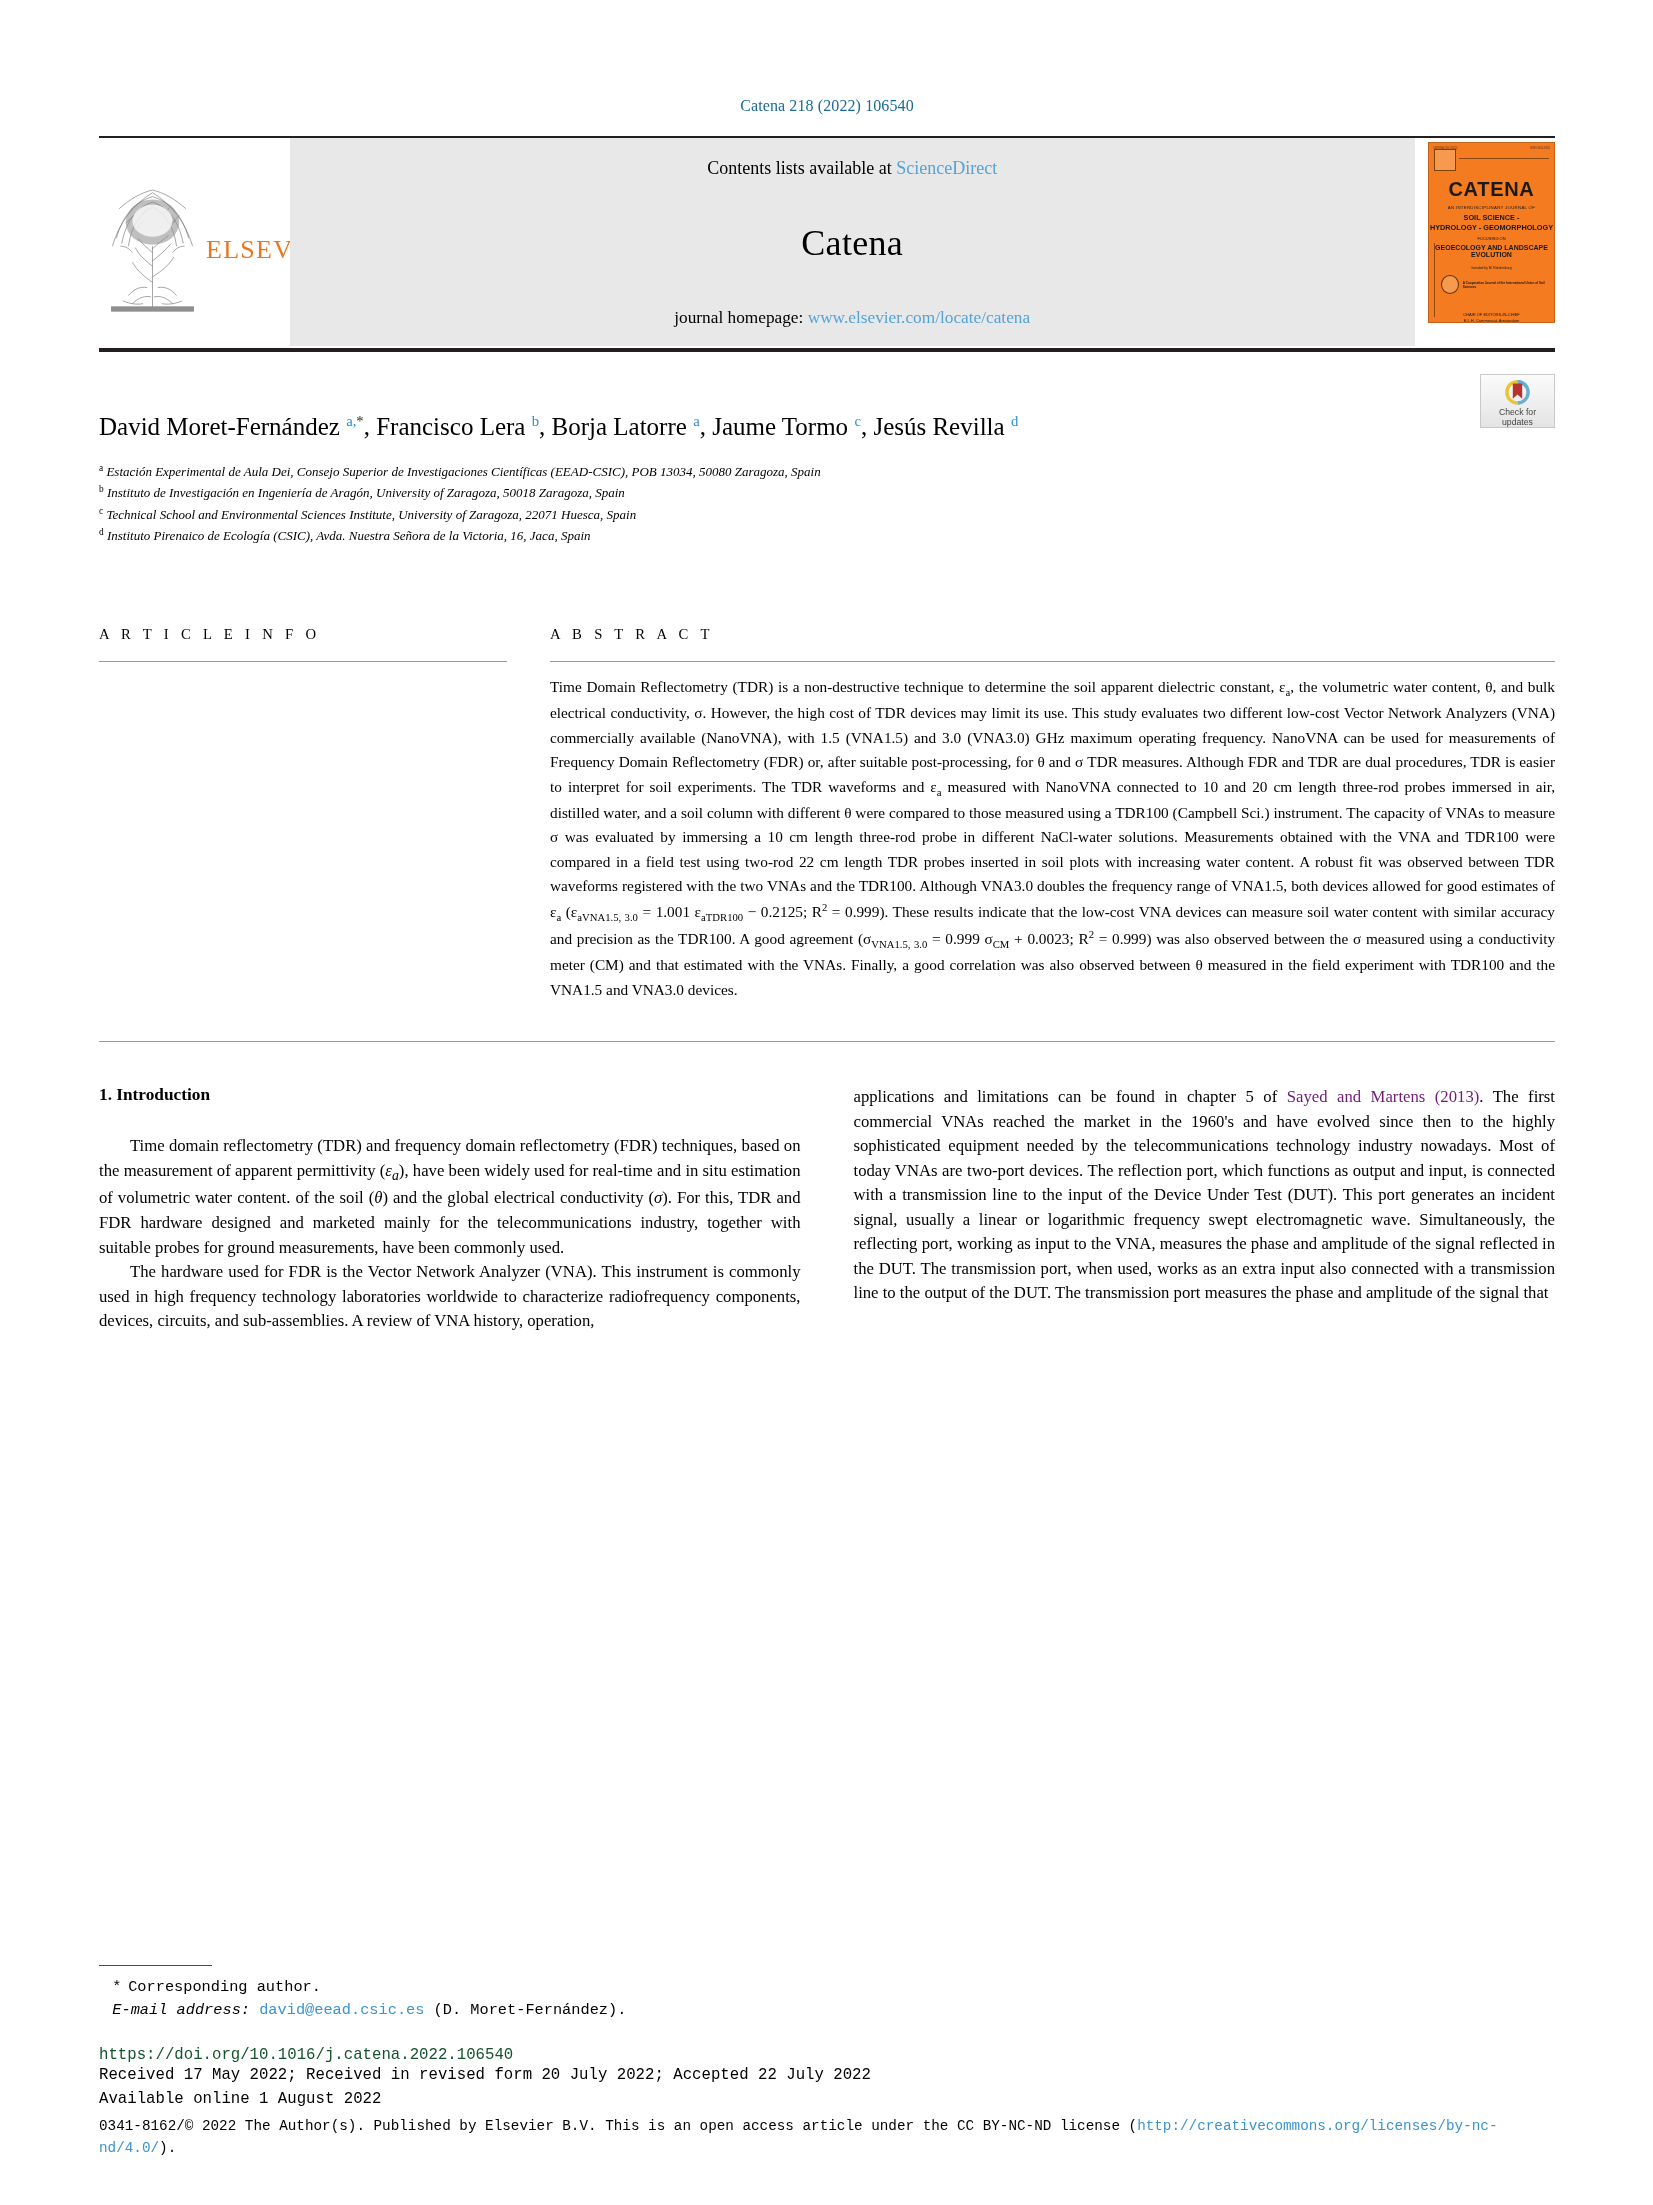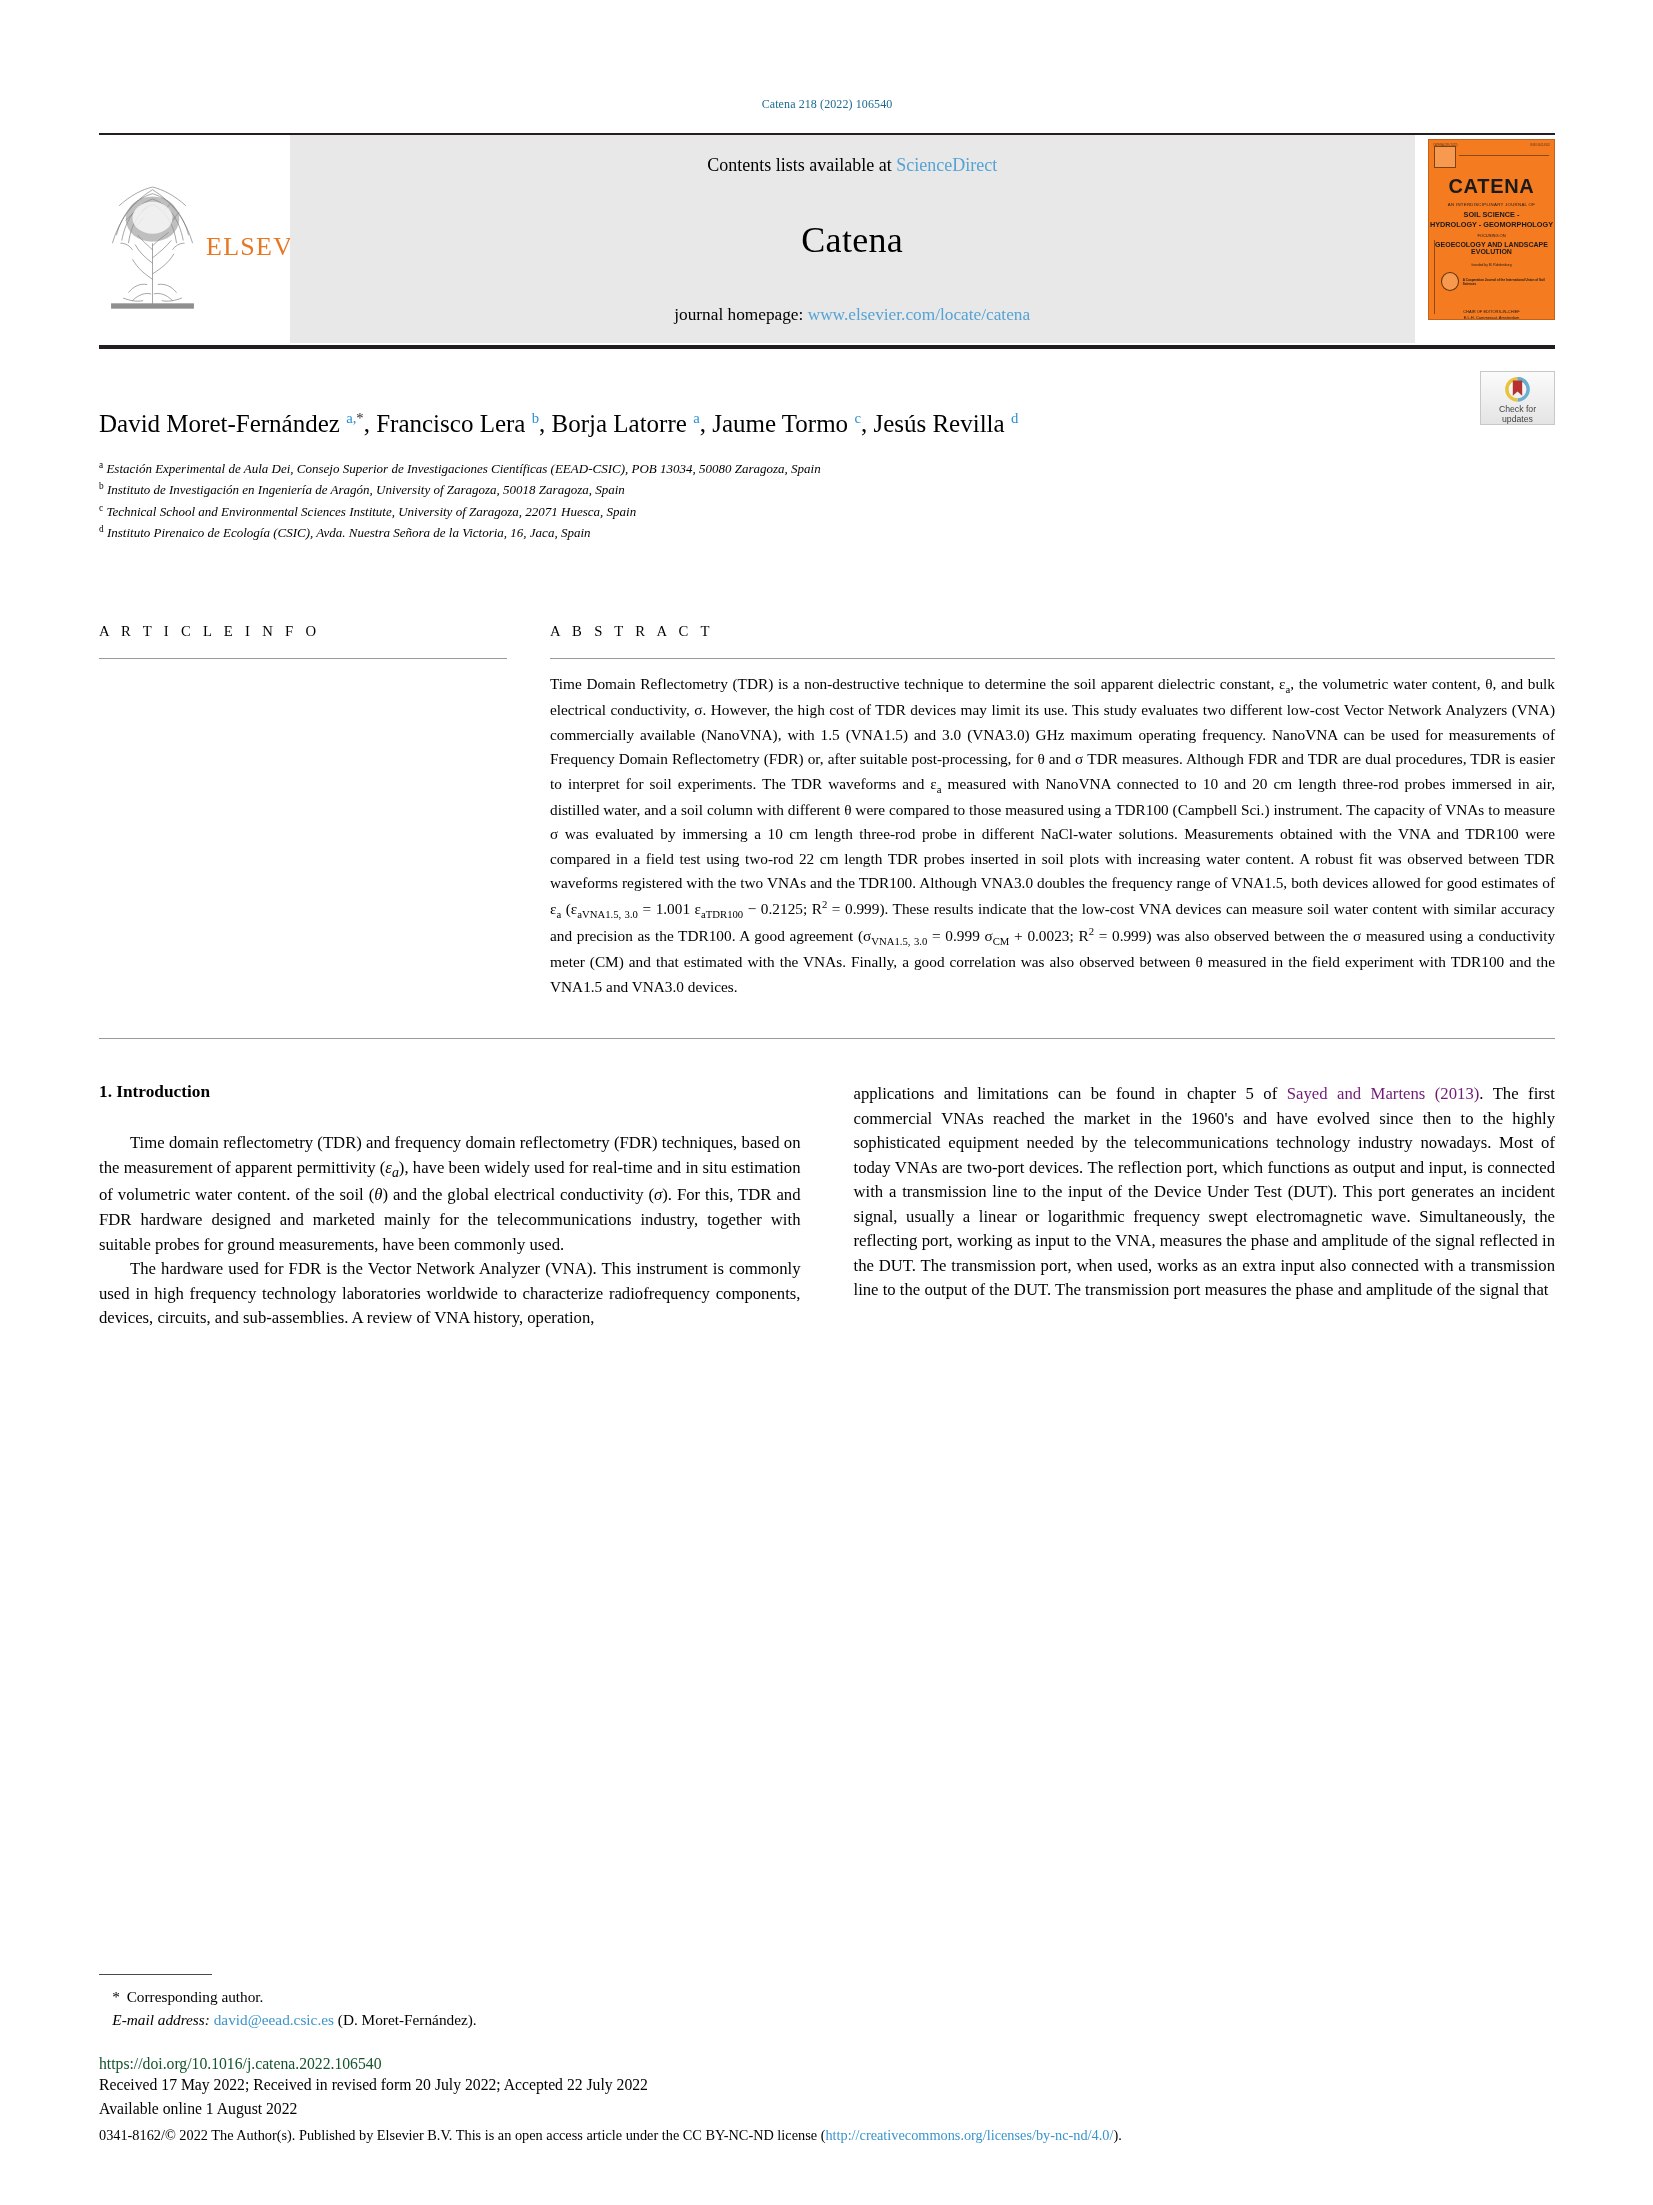--- a/index.html
+++ b/index.html
@@ -20,21 +20,21 @@
     width: 1654px;
     height: 2205px;
     box-sizing: border-box;
     padding: 0 99px;
   }
 
   
   .running-head {
     text-align: center;
     color: #1a6a92;
-    font-size: 12px;
+    font-size: 16px;
     padding-top: 97px;
     letter-spacing: 0.1px;
   }
 
   
   .masthead {
     margin-top: 21.3px;
     border-top: 2px solid #231f20;
     display: flex;
     align-items: stretch;
@@ -306,21 +306,22 @@
     hyphens: manual;
   }
   p.body-par.cont { text-indent: 0; }
   .ref-link { color: #701a75; }
 
   
   .footer {
     position: absolute;
     left: 99px;
     right: 99px;
-    bottom: 59px;
+    bottom: 46px;
+    font-family: Liberation Mono, monospace;
   }
   .footer-rule {
     width: 113px;
     border-top: 0.7px solid #4a4a4a;
     margin-bottom: 10.7px;
   }
   .corr-author {
     font-size: 15.3px;
     line-height: 1.5;
     padding-left: 13.3px;

